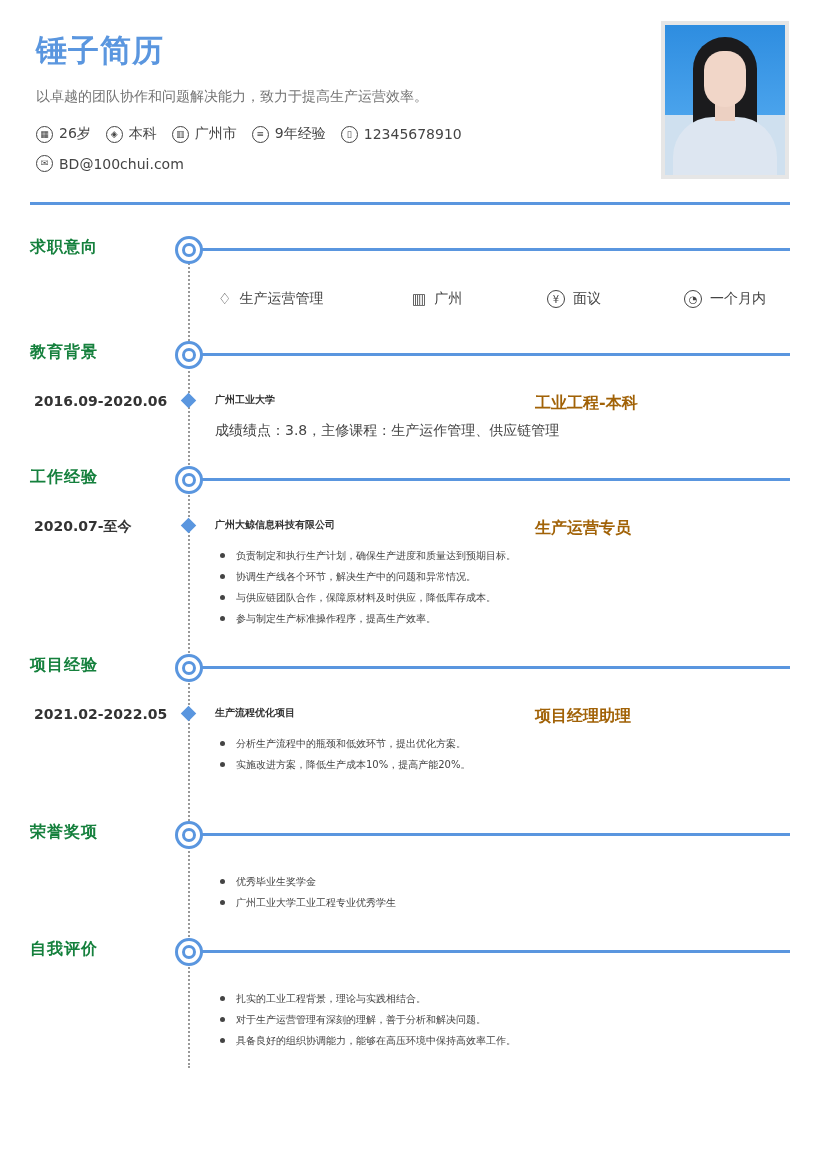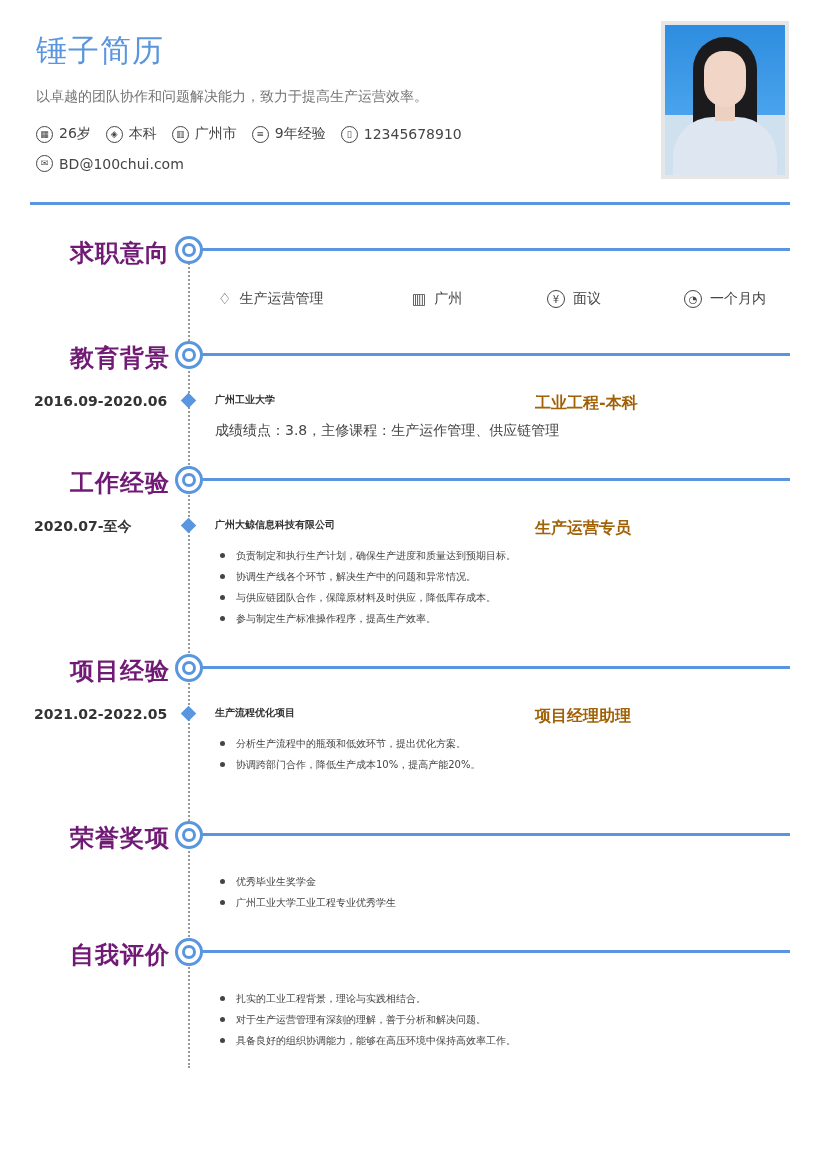--- a/index.html
+++ b/index.html
@@ -1,38 +1,38 @@
 <!DOCTYPE html>
 <html><head>
 <meta charset="utf-8">
 <style>
   * { box-sizing: border-box; margin: 0; padding: 0; }
   html, body { width: 820px; height: 1160px; background: #ffffff; }
   body { font-family: "DejaVu Sans", "Liberation Sans", sans-serif; color: #333; position: relative; overflow: hidden; }
 
-  .name { position: absolute; left: 36px; top: 30px; font-size: 31px; color: #5a96df; font-weight: normal; letter-spacing: 1px; }
+  .name { position: absolute; left: 36px; top: 30px; font-size: 31px; color: #5a96df; font-weight: bold; letter-spacing: 1px; }
   .motto { position: absolute; left: 36px; top: 88px; font-size: 14px; color: #737373; }
   .contact-row { position: absolute; left: 36px; display: flex; align-items: center; font-size: 14px; color: #444; }
   .contact-row.r1 { top: 125px; }
   .contact-row.r2 { top: 155px; }
   .ci { display: flex; align-items: center; margin-right: 15px; }
   .ci .ic { width: 17px; height: 17px; border: 1.3px solid #444; border-radius: 50%; margin-right: 6px; display: inline-flex; align-items: center; justify-content: center; font-size: 9px; line-height: 1; color: #444; }
 
   .photo { position: absolute; left: 661px; top: 21px; width: 128px; height: 158px; background: #e6e6e6; padding: 4px; }
   .photo-inner { width: 100%; height: 100%; background: linear-gradient(#2e8de0, #4aa3ec 60%, #cfe0ef 60%); position: relative; overflow: hidden; }
   .hair { position: absolute; left: 28px; top: 12px; width: 64px; height: 118px; background: #1b1b1d; border-radius: 32px 32px 10px 10px; }
   .face { position: absolute; left: 39px; top: 26px; width: 42px; height: 56px; background: #f1d6c8; border-radius: 20px 20px 22px 22px; }
   .neck { position: absolute; left: 50px; top: 76px; width: 20px; height: 20px; background: #ecd0c2; }
   .shirt { position: absolute; left: 8px; top: 92px; width: 104px; height: 70px; background: #dde6f1; border-radius: 40px 40px 0 0; }
 
   .top-rule { position: absolute; left: 30px; top: 202px; width: 760px; height: 3px; background: #5a96df; }
 
   .timeline-dots { position: absolute; left: 188px; top: 260px; width: 0; height: 808px; border-left: 2px dotted #999; }
 
-  .sec-title { position: absolute; left: 30px; font-size: 24px; font-weight: bold; color: #701a75; letter-spacing: 1px; margin-left: 40px; }
+  .sec-title { position: absolute; left: 30px; font-size: 16px; font-weight: bold; color: #15803d; letter-spacing: 1px; }
   .sec-node { position: absolute; left: 175px; width: 28px; height: 28px; border-radius: 50%; border: 3px solid #5a96df; background: #fff; }
   .sec-node::after { content: ""; position: absolute; left: 4px; top: 4px; width: 14px; height: 14px; border-radius: 50%; border: 3px solid #5a96df; box-sizing: border-box; }
   .sec-line { position: absolute; left: 202px; width: 588px; height: 3px; background: #5a96df; }
 
   .intent { position: absolute; top: 290px; display: flex; align-items: center; font-size: 14px; color: #444; }
   .intent .ico { margin-right: 8px; font-size: 15px; color: #444; display: inline-flex; align-items: center; justify-content: center; }
   .ico.circ { width: 18px; height: 18px; border: 1.5px solid #444; border-radius: 50%; font-size: 10px; }
 
   .date { position: absolute; left: 34px; font-size: 14px; font-weight: bold; color: #333; }
   .diamond { position: absolute; left: 183px; width: 11px; height: 11px; background: #5a96df; transform: rotate(45deg); }
@@ -140,21 +140,21 @@
 <div class="sec-title" style="top:655px">项目经验</div>
 <div class="sec-node" style="top:654px"></div>
 <div class="sec-line" style="top:666px"></div>
 
 <div class="date" style="top:706px">2021.02-2022.05</div>
 <div class="diamond" style="top:708px"></div>
 <div class="org" style="top:706px">生产流程优化项目</div>
 <div class="role" style="top:706px">项目经理助理</div>
 <ul class="bullets" style="top:733px">
   <li>分析生产流程中的瓶颈和低效环节，提出优化方案。</li>
-  <li>协调跨部门合作，降低生产成本10%，提高产能20%。</li>
+  <li>实施改进方案，降低生产成本10%，提高产能20%。</li>
 </ul>
 
 <div class="sec-title" style="top:822px">荣誉奖项</div>
 <div class="sec-node" style="top:821px"></div>
 <div class="sec-line" style="top:833px"></div>
 <ul class="bullets" style="top:871px">
   <li>优秀毕业生奖学金</li>
   <li>广州工业大学工业工程专业优秀学生</li>
 </ul>
 

